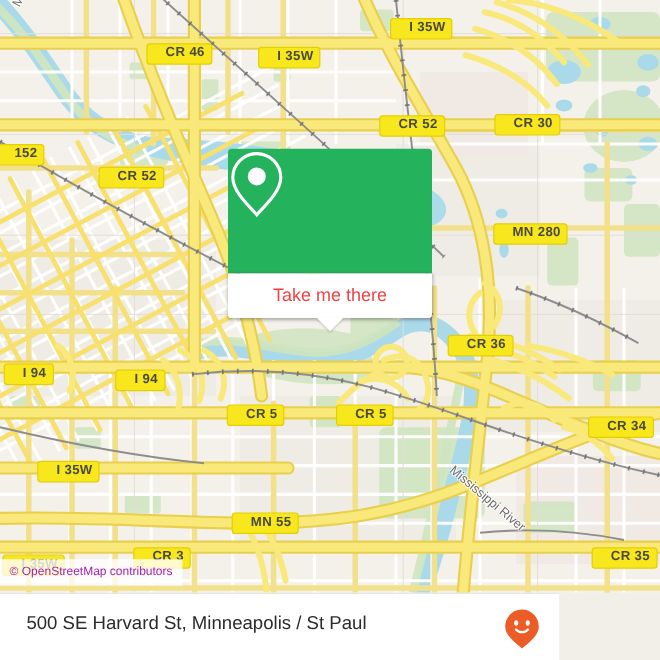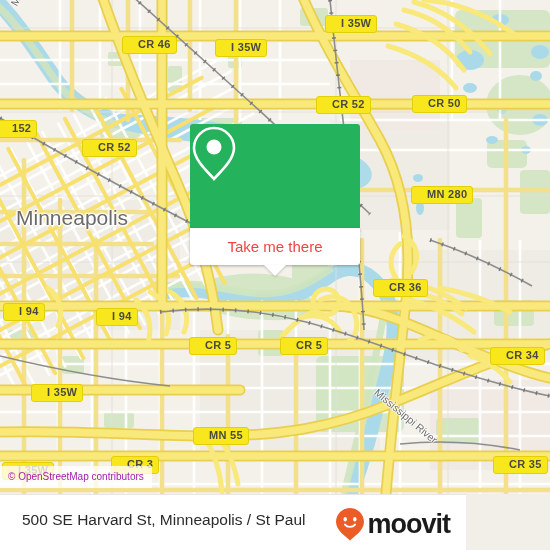--- a/index.html
+++ b/index.html
@@ -340,30 +340,29 @@
           <path d="M130 -6 C 170 30, 210 66, 250 102 C 290 138, 330 176, 370 214"></path>
           <path d="M0 118 C 60 154, 130 192, 200 228"></path>
           <path d="M330 0 C 336 60, 344 130, 352 196 C 358 250, 362 290, 364 330"></path>
           <path d="M160 312 C 210 306, 260 310, 306 322 C 352 334, 396 352, 440 366
                    C 484 380, 520 390, 550 396"></path>
           <path d="M430 240 C 466 252, 500 268, 532 286"></path>
         </g>
       </g>
     </svg>
 
-    <div class="city-label" style="left:16px;top:206px;">Minneapolis</div>
 
     <div class="water-label" style="left:8px;top:2px;transform:rotate(-62deg);transform-origin:left top;">Mississippi</div>
     <div class="water-label" style="left:380px;top:386px;transform:rotate(40deg);transform-origin:left top;">Mississippi River</div>
 
     <div class="shield" style="left:325px;top:15px;">I 35W</div>
     <div class="shield" style="left:122px;top:36px;">CR 46</div>
     <div class="shield" style="left:215px;top:39px;">I 35W</div>
     <div class="shield" style="left:316px;top:96px;">CR 52</div>
-    <div class="shield" style="left:412px;top:95px;">CR 50</div>
+    <div class="shield" style="left:412px;top:95px;">CR 30</div>
     <div class="shield" style="left:-4px;top:120px;">152</div>
     <div class="shield" style="left:82px;top:139px;">CR 52</div>
     <div class="shield" style="left:411px;top:186px;">MN 280</div>
     <div class="shield" style="left:373px;top:279px;">CR 36</div>
     <div class="shield" style="left:3px;top:303px;">I 94</div>
     <div class="shield" style="left:96px;top:308px;">I 94</div>
     <div class="shield" style="left:189px;top:337px;">CR 5</div>
     <div class="shield" style="left:280px;top:337px;">CR 5</div>
     <div class="shield" style="left:490px;top:347px;">CR 34</div>
     <div class="shield" style="left:31px;top:384px;">I 35W</div>
@@ -392,17 +391,16 @@
   <div id="footer">
     <div id="addr">500 SE Harvard St, Minneapolis / St Paul</div>
     <div id="logo">
       <svg width="30" height="34" viewBox="0 0 30 34">
         <path d="M15 1 C 7.3 1, 1 7.3, 1 15 C 1 23.5, 11.5 30, 15 33.5
                  C 18.5 30, 29 23.5, 29 15 C 29 7.3, 22.7 1, 15 1 Z" fill="#ec5c27"></path>
         <ellipse cx="10.2" cy="12.2" rx="1.7" ry="2.3" fill="#ffffff"></ellipse>
         <ellipse cx="19.8" cy="12.2" rx="1.7" ry="2.3" fill="#ffffff"></ellipse>
         <path d="M10 17.6 C 12.4 20.6, 17.6 20.6, 20 17.6" fill="none" stroke="#ffffff" stroke-width="1.9" stroke-linecap="round"></path>
       </svg>
-      <span id="logo-text">moovit</span>
     </div>
   </div>
 
 </div>
 
 </body></html>

